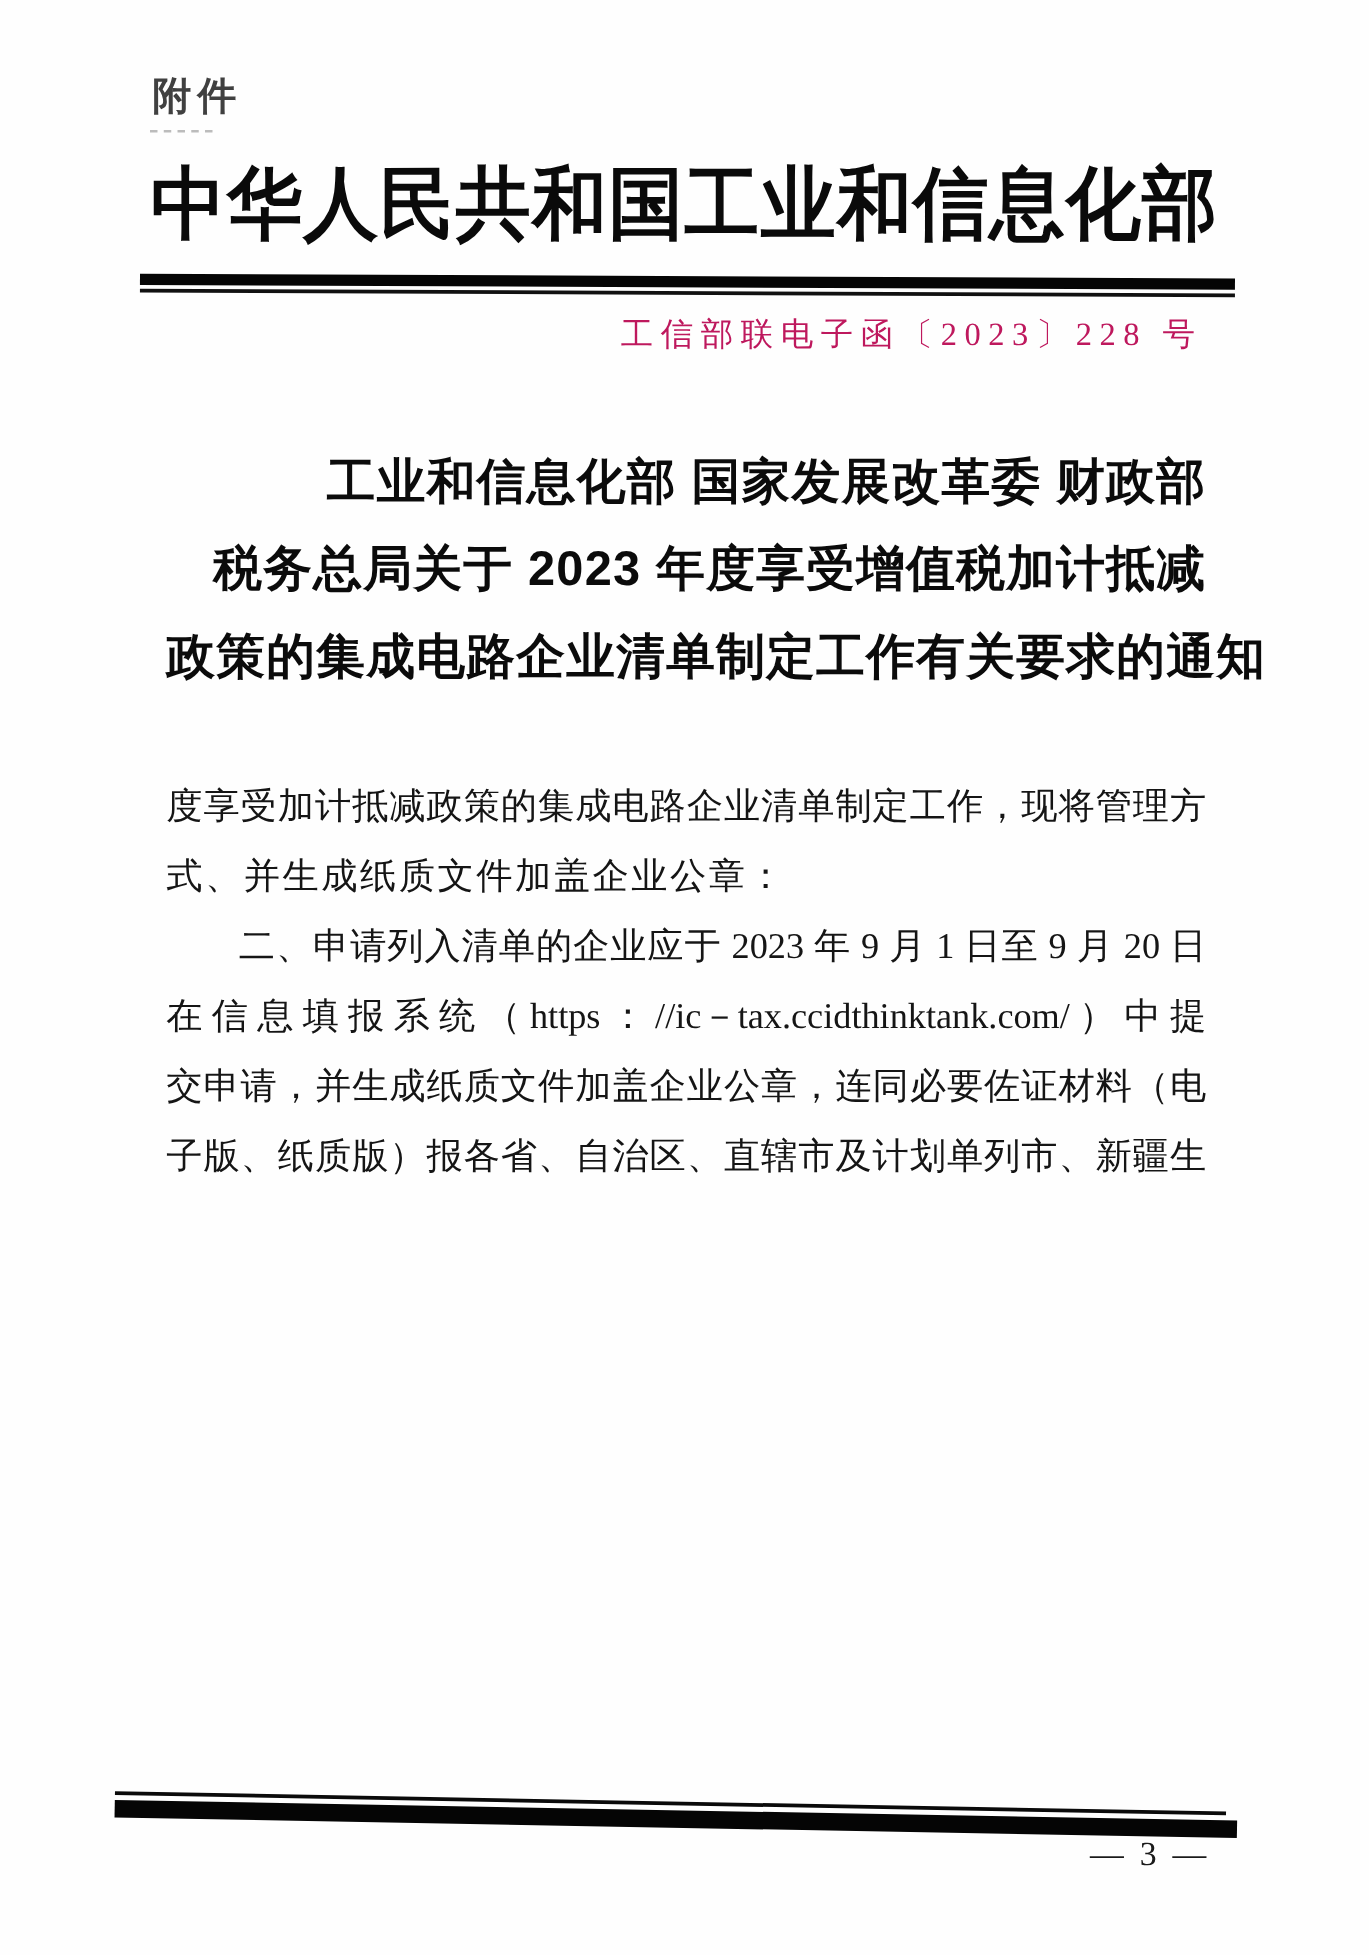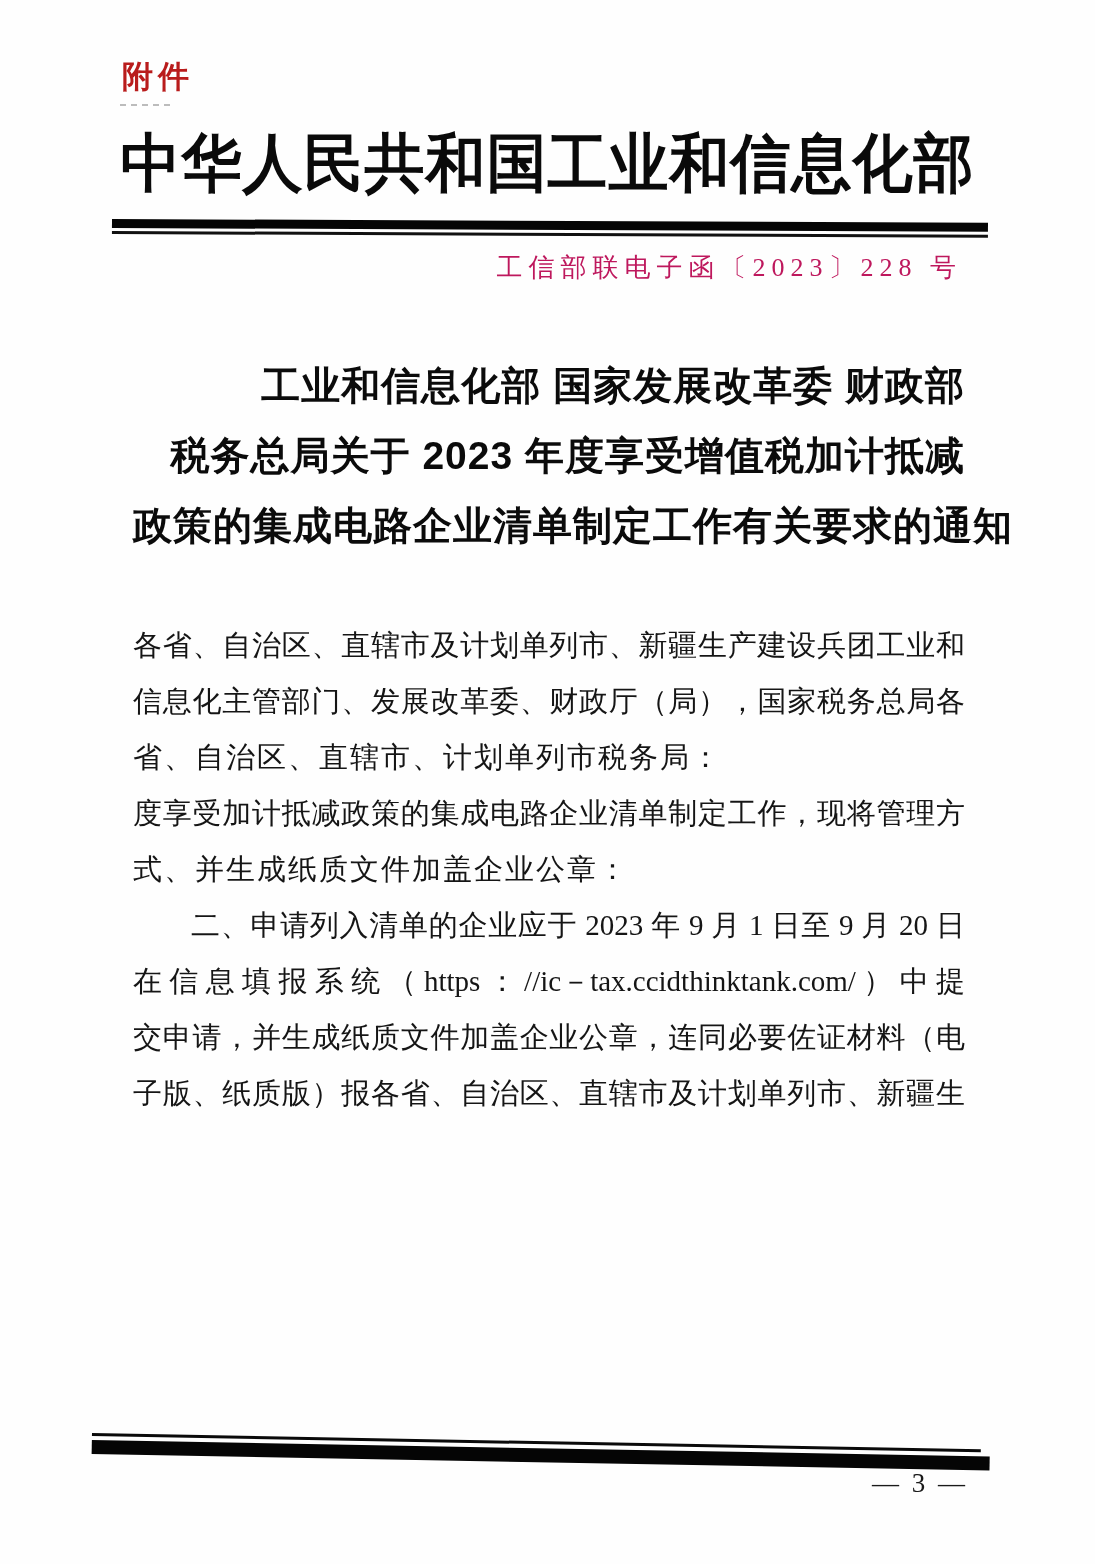--- a/index.html
+++ b/index.html
@@ -11,21 +11,21 @@
     color:#121212;
     font-family:"Liberation Serif","DejaVu Serif",serif;
     overflow:hidden;
   }
 
   
   .attachment {
     position:absolute; left:122px; top:56px;
     font-family:"Liberation Sans","DejaVu Sans",sans-serif;
     font-weight:900; font-size:31px; letter-spacing:5px;
-    color:#b91c1c;
+    color:#404040;
   }
   .artifact-dash {
     position:absolute; left:120px; top:104px; width:50px; height:0;
     border-top:2px dashed #9a9a9a; opacity:.65;
   }
 
   
   .masthead {
     position:absolute; left:0; width:100%; top:124px;
     text-align:center; white-space:nowrap;
@@ -113,25 +113,20 @@
   <div class="doc-number">工信部联电子函〔2023〕228 号</div>
 
   <div class="doc-title">
     <div class="title-line">工业和信息化部 国家发展改革委 财政部</div>
     <div class="title-line">税务总局关于 2023 年度享受增值税加计抵减</div>
     <div class="title-line">政策的集成电路企业清单制定工作有关要求的通知</div>
   </div>
 
   <div class="doc-body">
       <div>
-        <div class="body-line stretch">各省、自治区、直辖市及计划单列市、新疆生产建设兵团工业和</div>
-        <div class="body-line stretch">信息化主管部门、发展改革委、财政厅（局），国家税务总局各</div>
-        <div class="body-line">省、自治区、直辖市、计划单列市税务局：</div>
-      </div>
-      <div>
         <div class="body-line stretch">度享受加计抵减政策的集成电路企业清单制定工作，现将管理方</div>
         <div class="body-line">式、并生成纸质文件加盖企业公章：</div>
       </div>
       <div>
         <div class="body-line stretch indent">二、申请列入清单的企业应于 2023 年 9 月 1 日至 9 月 20 日</div>
         <div class="body-line stretch">在信息填报系统（https：//ic－tax.ccidthinktank.com/）中提</div>
         <div class="body-line stretch">交申请，并生成纸质文件加盖企业公章，连同必要佐证材料（电</div>
         <div class="body-line stretch">子版、纸质版）报各省、自治区、直辖市及计划单列市、新疆生</div>
       </div>
     </div>

